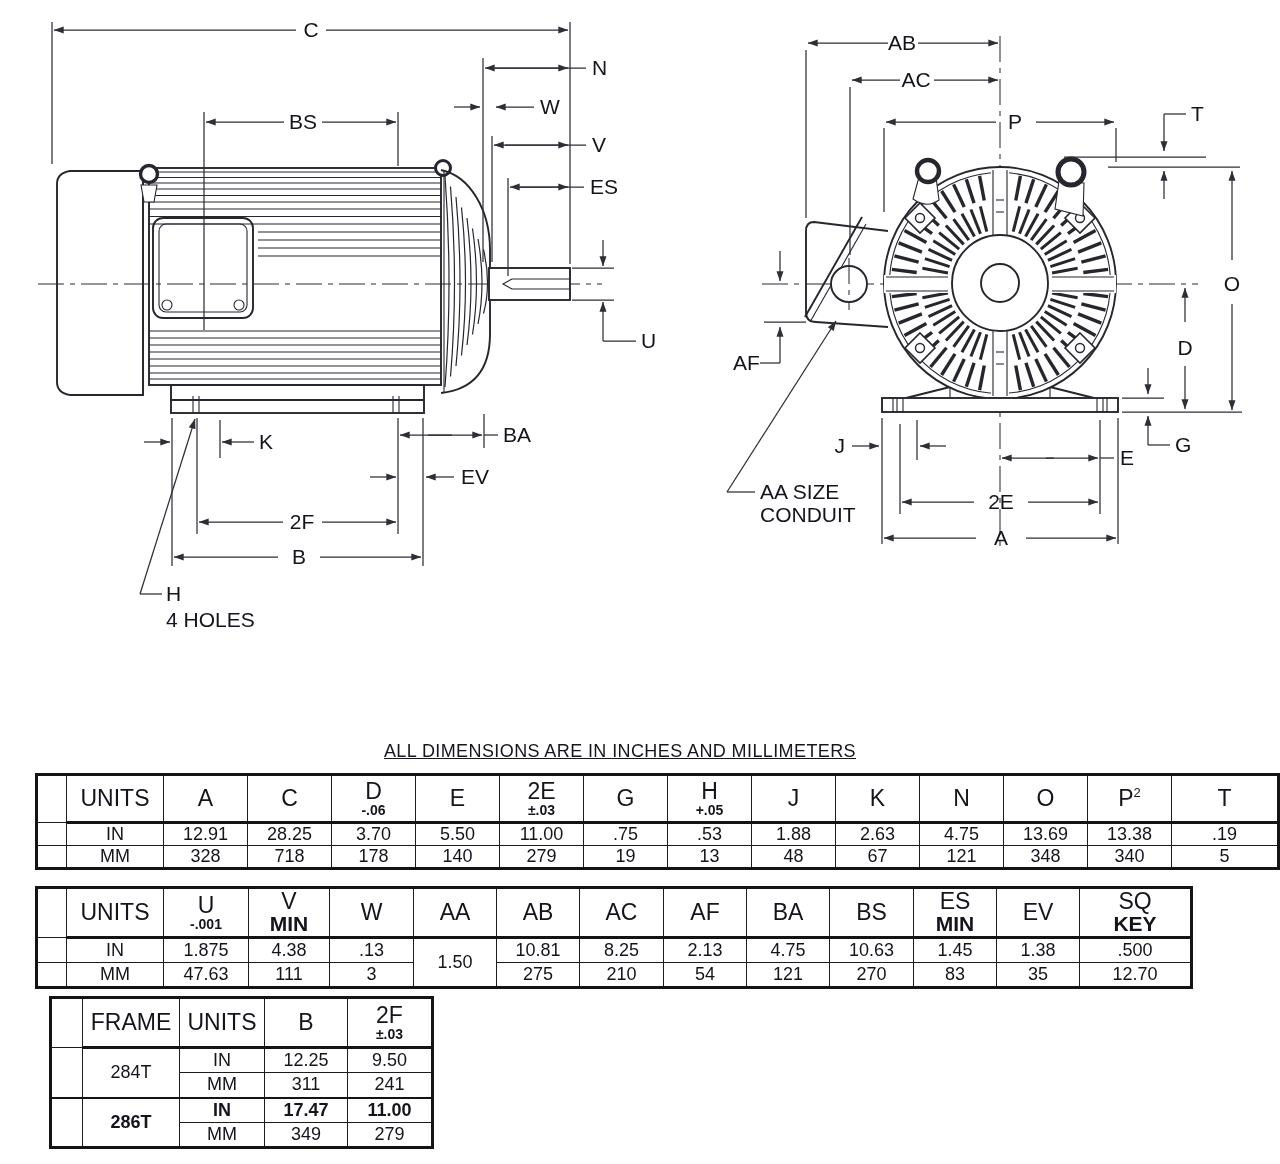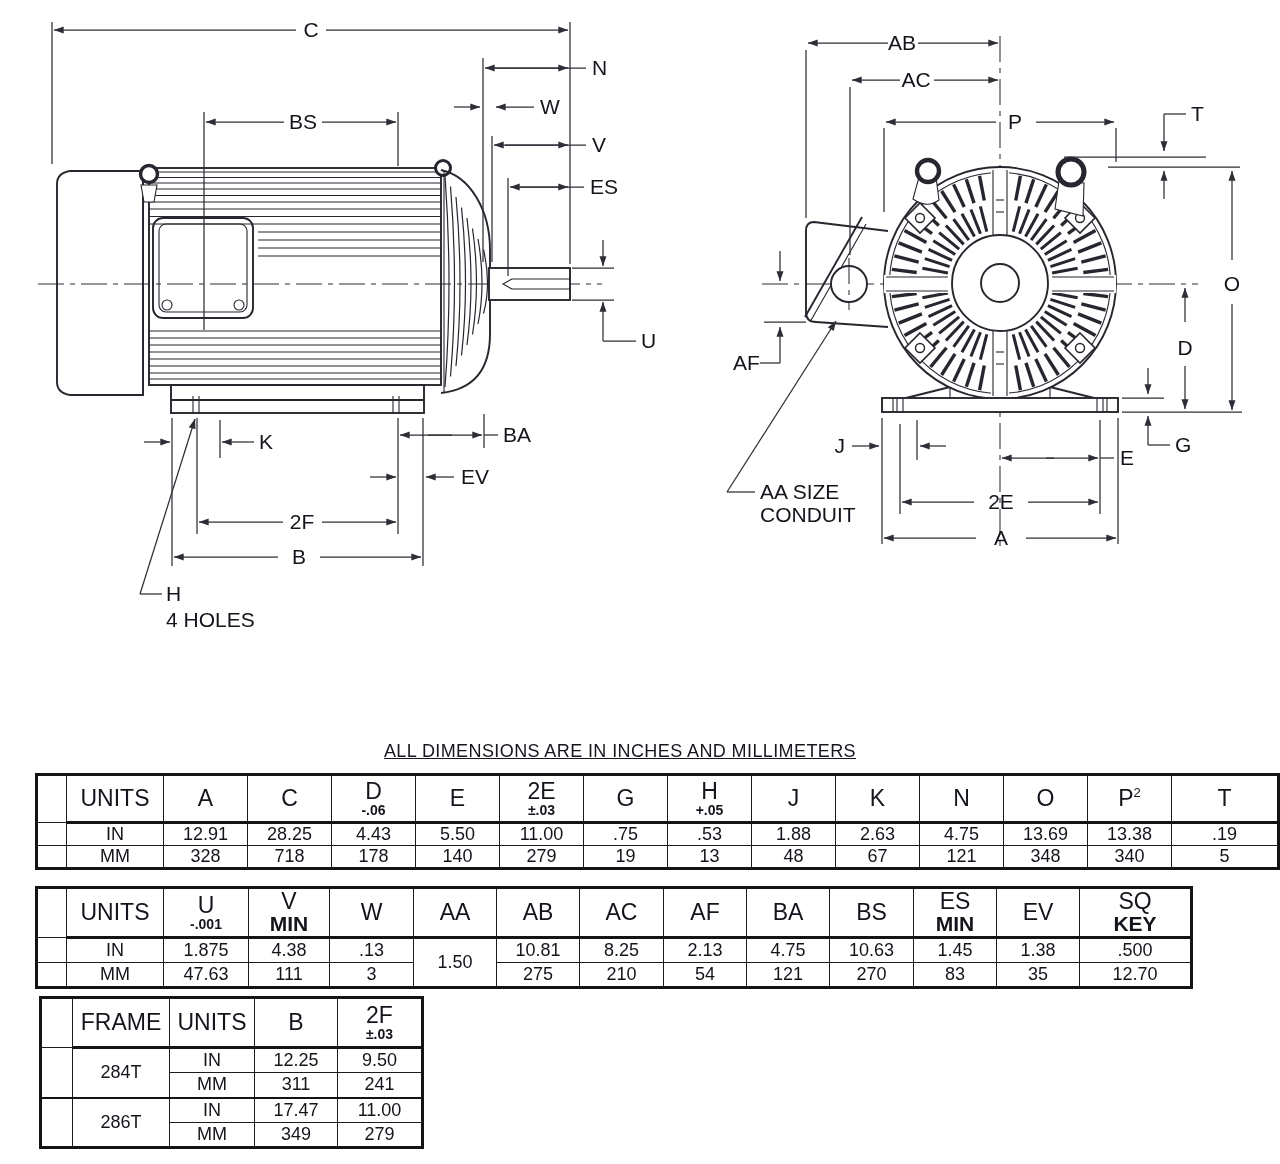--- a/index.html
+++ b/index.html
@@ -473,21 +473,21 @@
             <div class="hmain">T</div>
           </th>
         </tr>
       </thead>
       <tbody>
         <tr style="height: 23px;">
           <td class="val"></td>
           <td class="val">IN</td>
           <td class="val">12.91</td>
           <td class="val">28.25</td>
-          <td class="val">4.43</td>
+          <td class="val">3.70</td>
           <td class="val">5.50</td>
           <td class="val">11.00</td>
           <td class="val">.75</td>
           <td class="val">.53</td>
           <td class="val">1.88</td>
           <td class="val">2.63</td>
           <td class="val">4.75</td>
           <td class="val">13.69</td>
           <td class="val">13.38</td>
           <td class="val">.19</td>
@@ -603,21 +603,21 @@
           <td class="val">210</td>
           <td class="val">54</td>
           <td class="val">121</td>
           <td class="val">270</td>
           <td class="val">83</td>
           <td class="val">35</td>
           <td class="val">12.70</td>
         </tr>
       </tbody>
     </table>
-<table class="dims" id="t3" style="left:39px;top:996px;width:382px">
+<table class="dims" id="t3" style="left:49px;top:996px;width:382px">
       <colgroup>
         <col style="width: 32px;">
         <col style="width: 97px;">
         <col style="width: 85px;">
         <col style="width: 83px;">
         <col style="width: 85px;">
       </colgroup>
       <thead>
         <tr style="height: 50px;">
           <td class="val"></td>
@@ -642,21 +642,21 @@
           <td class="val" rowspan="2">284T</td>
           <td class="val">IN</td>
           <td class="val">12.25</td>
           <td class="val">9.50</td>
         </tr>
         <tr style="height: 25px;">
           <td class="val">MM</td>
           <td class="val">311</td>
           <td class="val">241</td>
         </tr>
-        <tr class="grpsep" style="height: 25px;">
+        <tr class="grpsep" style="height: 25px; font-weight: bold;">
           <td class="val" rowspan="2"></td>
           <td class="val" rowspan="2">286T</td>
           <td class="val">IN</td>
           <td class="val">17.47</td>
           <td class="val">11.00</td>
         </tr>
         <tr style="height: 25px;">
           <td class="val">MM</td>
           <td class="val">349</td>
           <td class="val">279</td>

